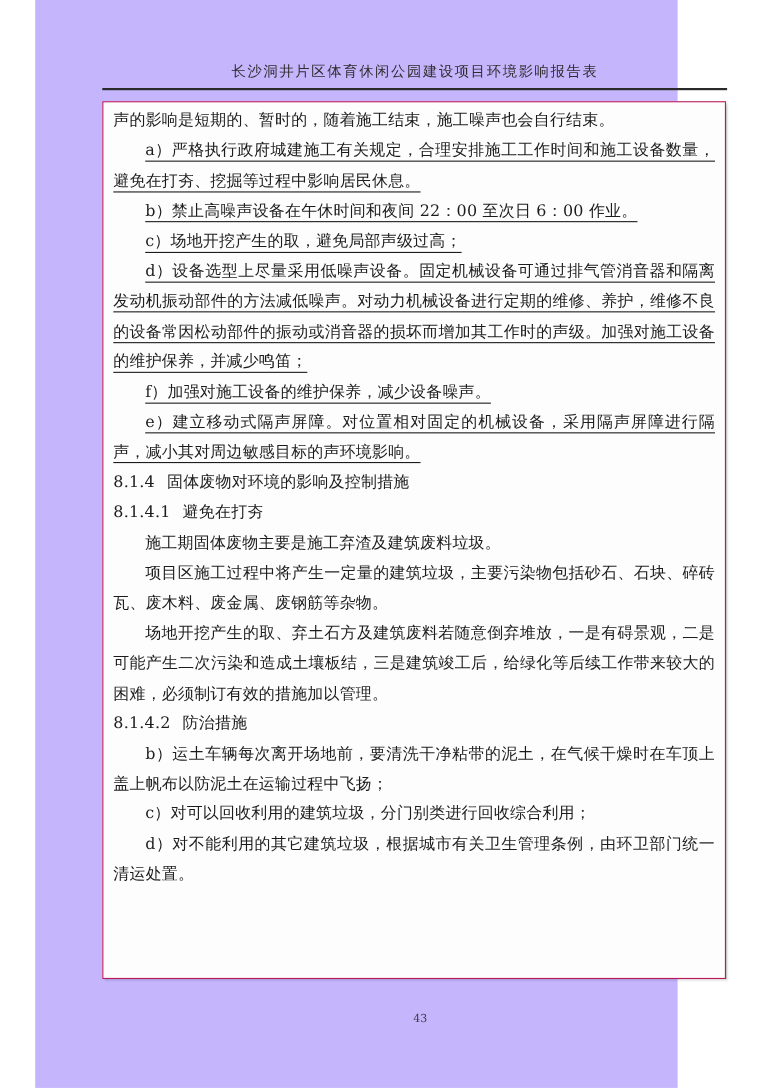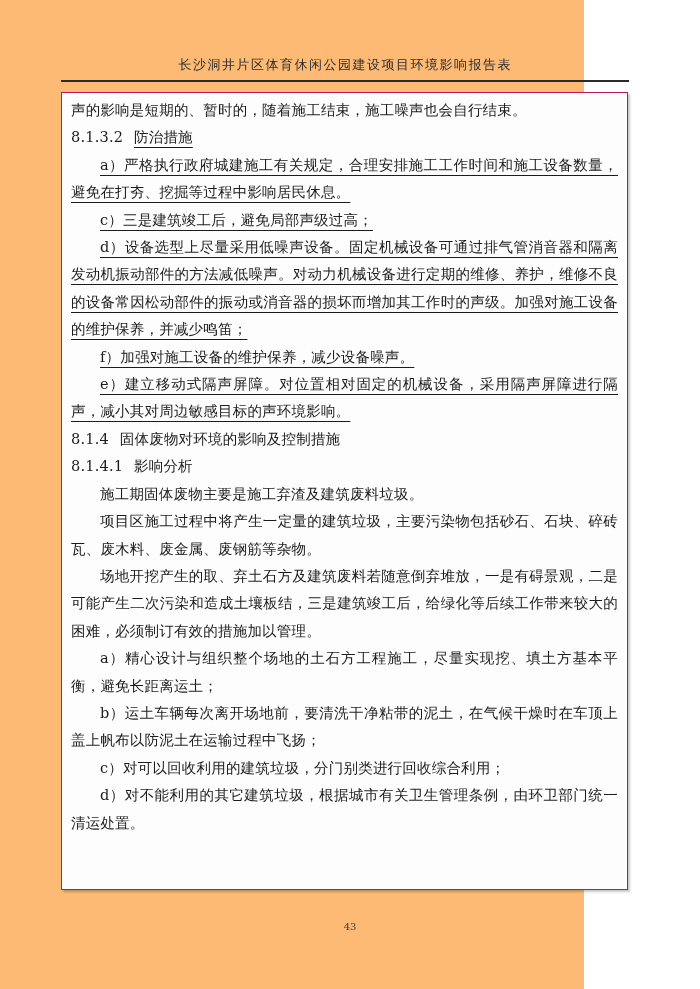--- a/index.html
+++ b/index.html
@@ -2,21 +2,21 @@
 <html><head>
 <meta charset="utf-8">
 <style>
   html, body { margin: 0; padding: 0; }
   body {
     width: 700px; height: 989px;
     background: #ffffff;
     font-family: "DejaVu Serif", "Liberation Serif", serif;
     color: #1c1c1c;
   }
-  .page { position: relative; width: 584px; height: 989px; background: #fdba74; }
+  .page { position: relative; width: 584px; height: 989px; background: #c4b5fd; margin-left: 32px; }
 
   .header-title {
     position: absolute; top: 56px; right: 72px;
     font-size: 13px; letter-spacing: 1.5px; color: #2e2e2e;
     white-space: nowrap;
   }
   .header-rule {
     position: absolute; top: 80px; left: 61px; width: 568px;
     border-top: 2.5px solid #2a2a2a;
   }
@@ -53,38 +53,38 @@
 
 <div class="page">
 
   <div class="header-title">长沙洞井片区体育休闲公园建设项目环境影响报告表</div>
   <div class="header-rule"></div>
 
   <div class="content-box">
 
     <p class="plain">声的影响是短期的、暂时的，随着施工结束，施工噪声也会自行结束。</p>
 
-    <p class="heading"><span class="hnum">8.1.3.2</span><span class="htitle u">防治措施</span></p>
 
     <p class="indent u">a）严格执行政府城建施工有关规定，合理安排施工工作时间和施工设备数量，避免在打夯、挖掘等过程中影响居民休息。</p>
-    <p class="indent u">c）三是建筑竣工后，避免局部声级过高；</p>
+    <p class="indent u">b）禁止高噪声设备在午休时间和夜间 22：00 至次日 6：00 作业。</p>
+    <p class="indent u">c）场地开挖产生的取，避免局部声级过高；</p>
     <p class="indent u">d）设备选型上尽量采用低噪声设备。固定机械设备可通过排气管消音器和隔离发动机振动部件的方法减低噪声。对动力机械设备进行定期的维修、养护，维修不良的设备常因松动部件的振动或消音器的损坏而增加其工作时的声级。加强对施工设备的维护保养，并减少鸣笛；</p>
     <p class="indent u">f）加强对施工设备的维护保养，减少设备噪声。</p>
     <p class="indent u">e）建立移动式隔声屏障。对位置相对固定的机械设备，采用隔声屏障进行隔声，减小其对周边敏感目标的声环境影响。</p>
 
     <p class="heading"><span class="hnum">8.1.4</span><span class="htitle">固体废物对环境的影响及控制措施</span></p>
 
-    <p class="heading"><span class="hnum">8.1.4.1</span><span class="htitle">影响分析</span></p>
+    <p class="heading"><span class="hnum">8.1.4.1</span><span class="htitle">避免在打夯</span></p>
 
     <p class="indent">施工期固体废物主要是施工弃渣及建筑废料垃圾。</p>
     <p class="indent">项目区施工过程中将产生一定量的建筑垃圾，主要污染物包括砂石、石块、碎砖瓦、废木料、废金属、废钢筋等杂物。</p>
     <p class="indent">场地开挖产生的取、弃土石方及建筑废料若随意倒弃堆放，一是有碍景观，二是可能产生二次污染和造成土壤板结，三是建筑竣工后，给绿化等后续工作带来较大的困难，必须制订有效的措施加以管理。</p>
 
+    <p class="heading"><span class="hnum">8.1.4.2</span><span class="htitle">防治措施</span></p>
 
-    <p class="indent">a）精心设计与组织整个场地的土石方工程施工，尽量实现挖、填土方基本平衡，避免长距离运土；</p>
     <p class="indent">b）运土车辆每次离开场地前，要清洗干净粘带的泥土，在气候干燥时在车顶上盖上帆布以防泥土在运输过程中飞扬；</p>
     <p class="indent">c）对可以回收利用的建筑垃圾，分门别类进行回收综合利用；</p>
     <p class="indent">d）对不能利用的其它建筑垃圾，根据城市有关卫生管理条例，由环卫部门统一清运处置。</p>
 
   </div>
 
   <div class="footer"><span>43</span></div>
 
 </div>
 

